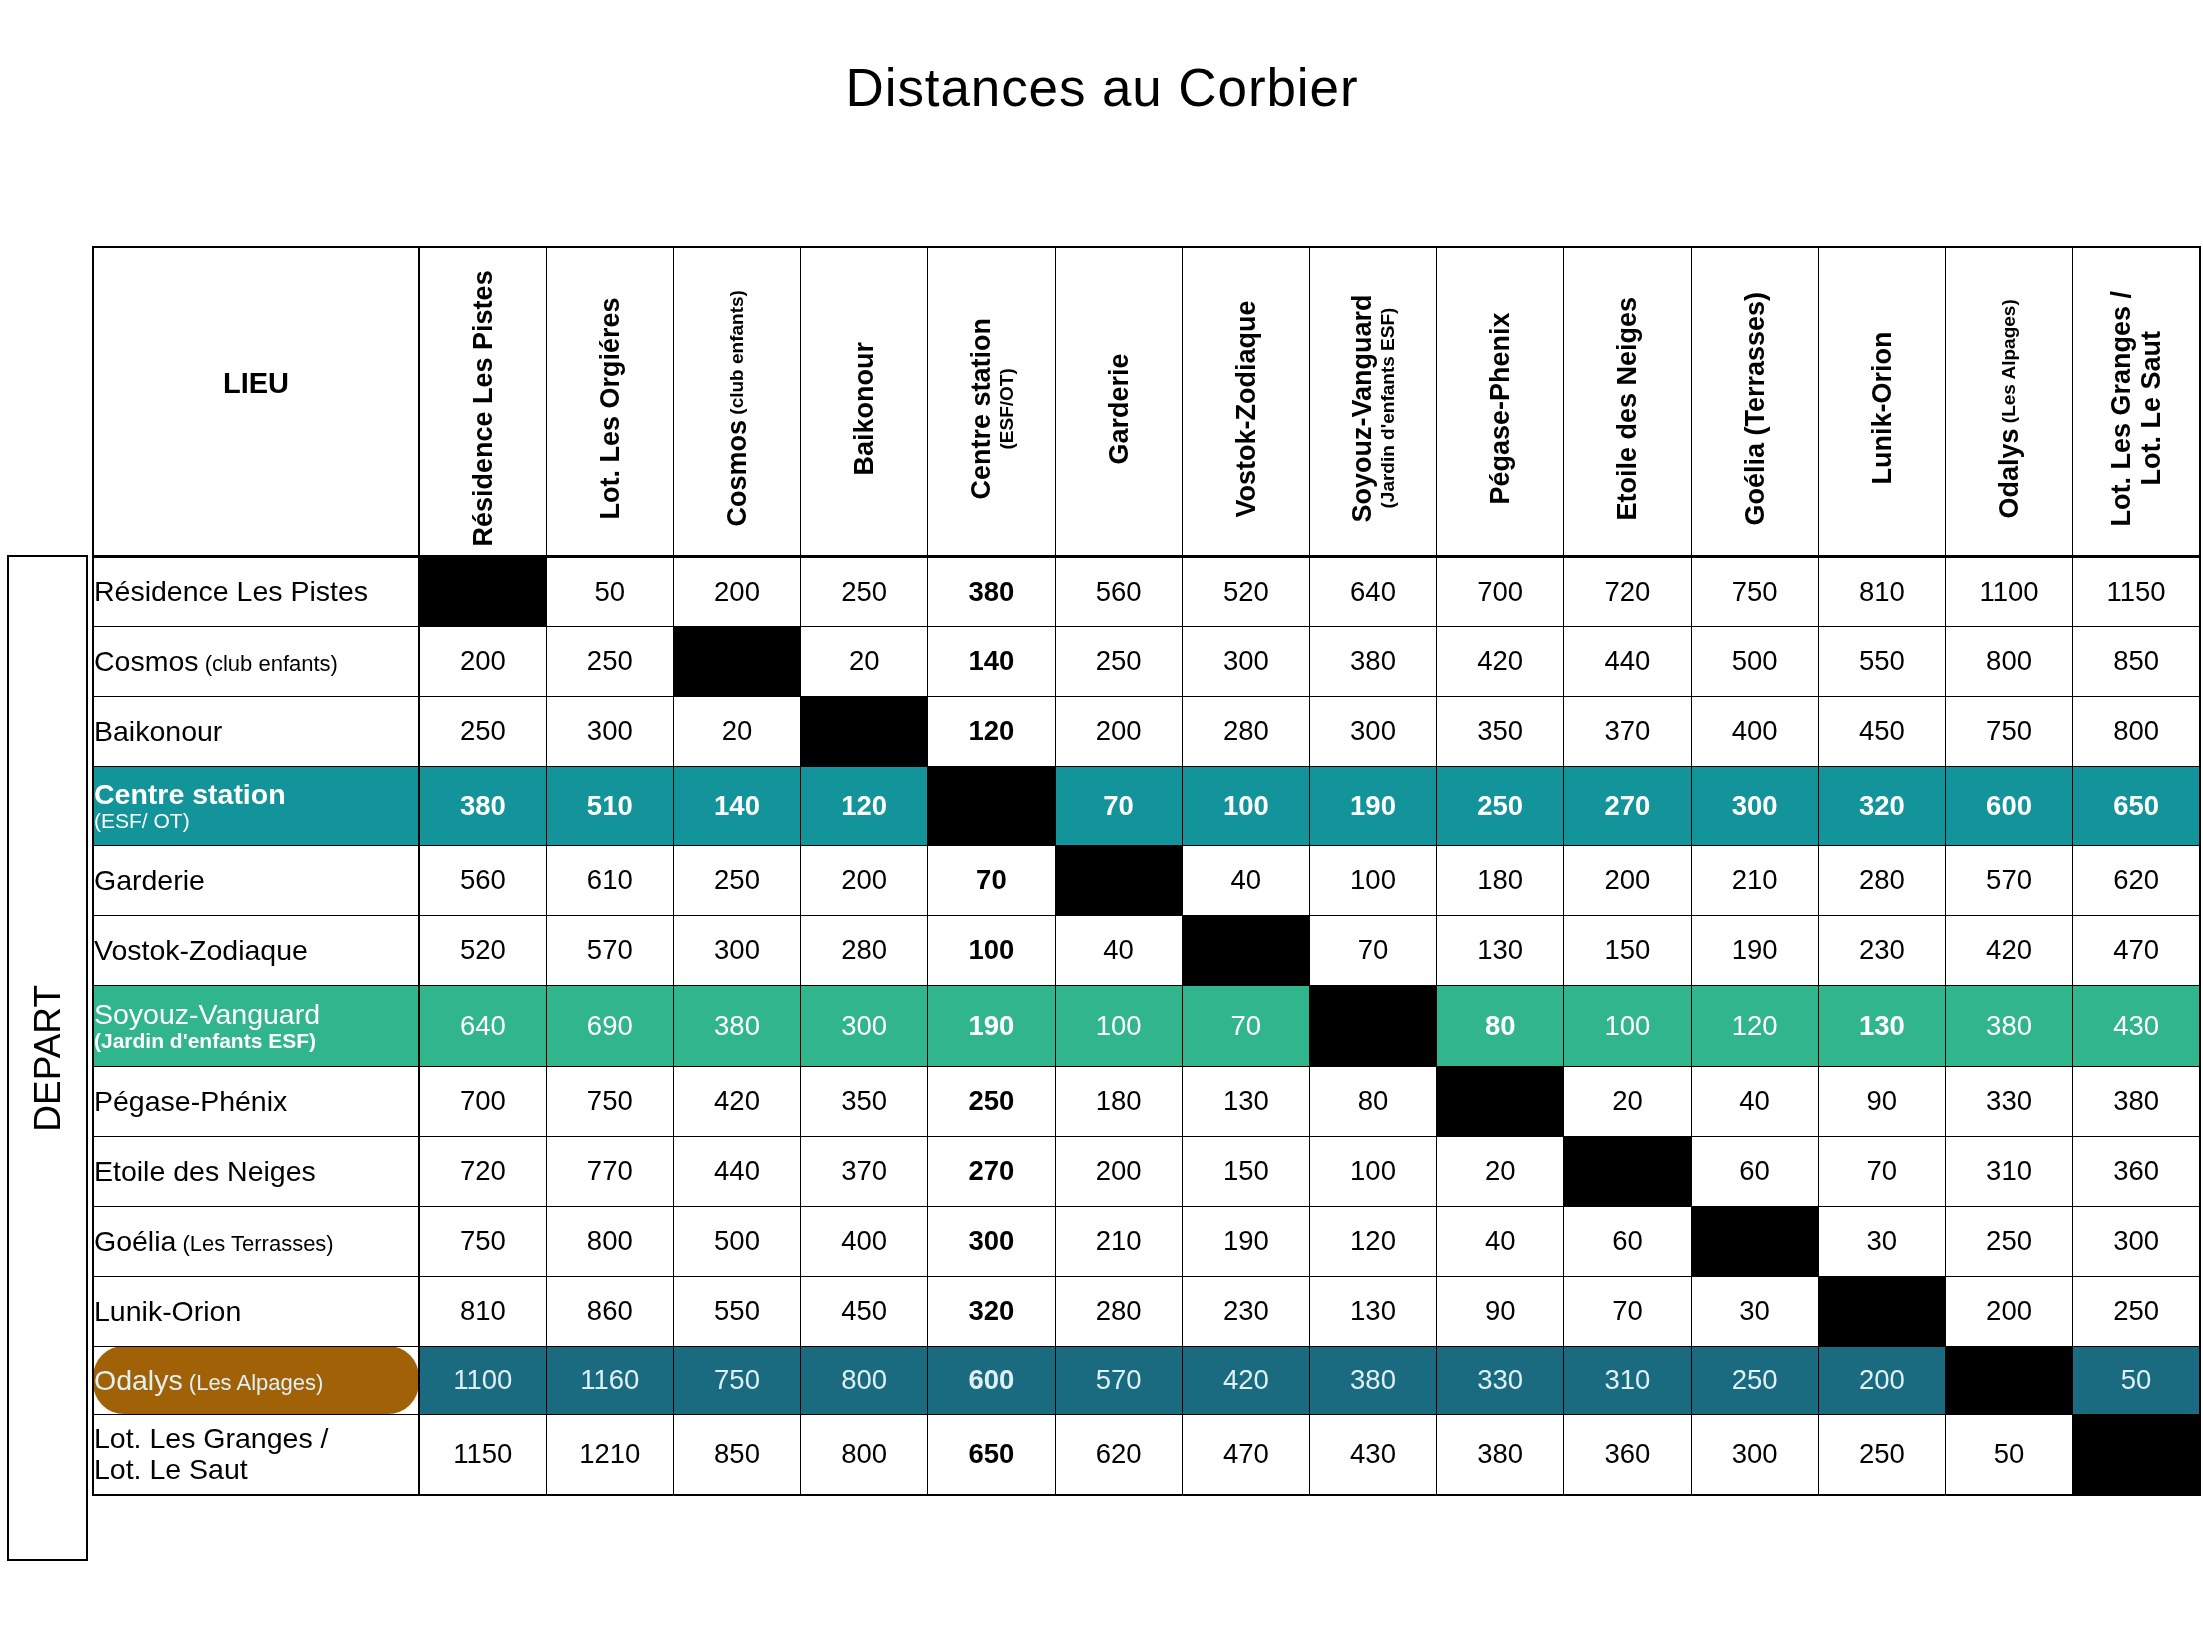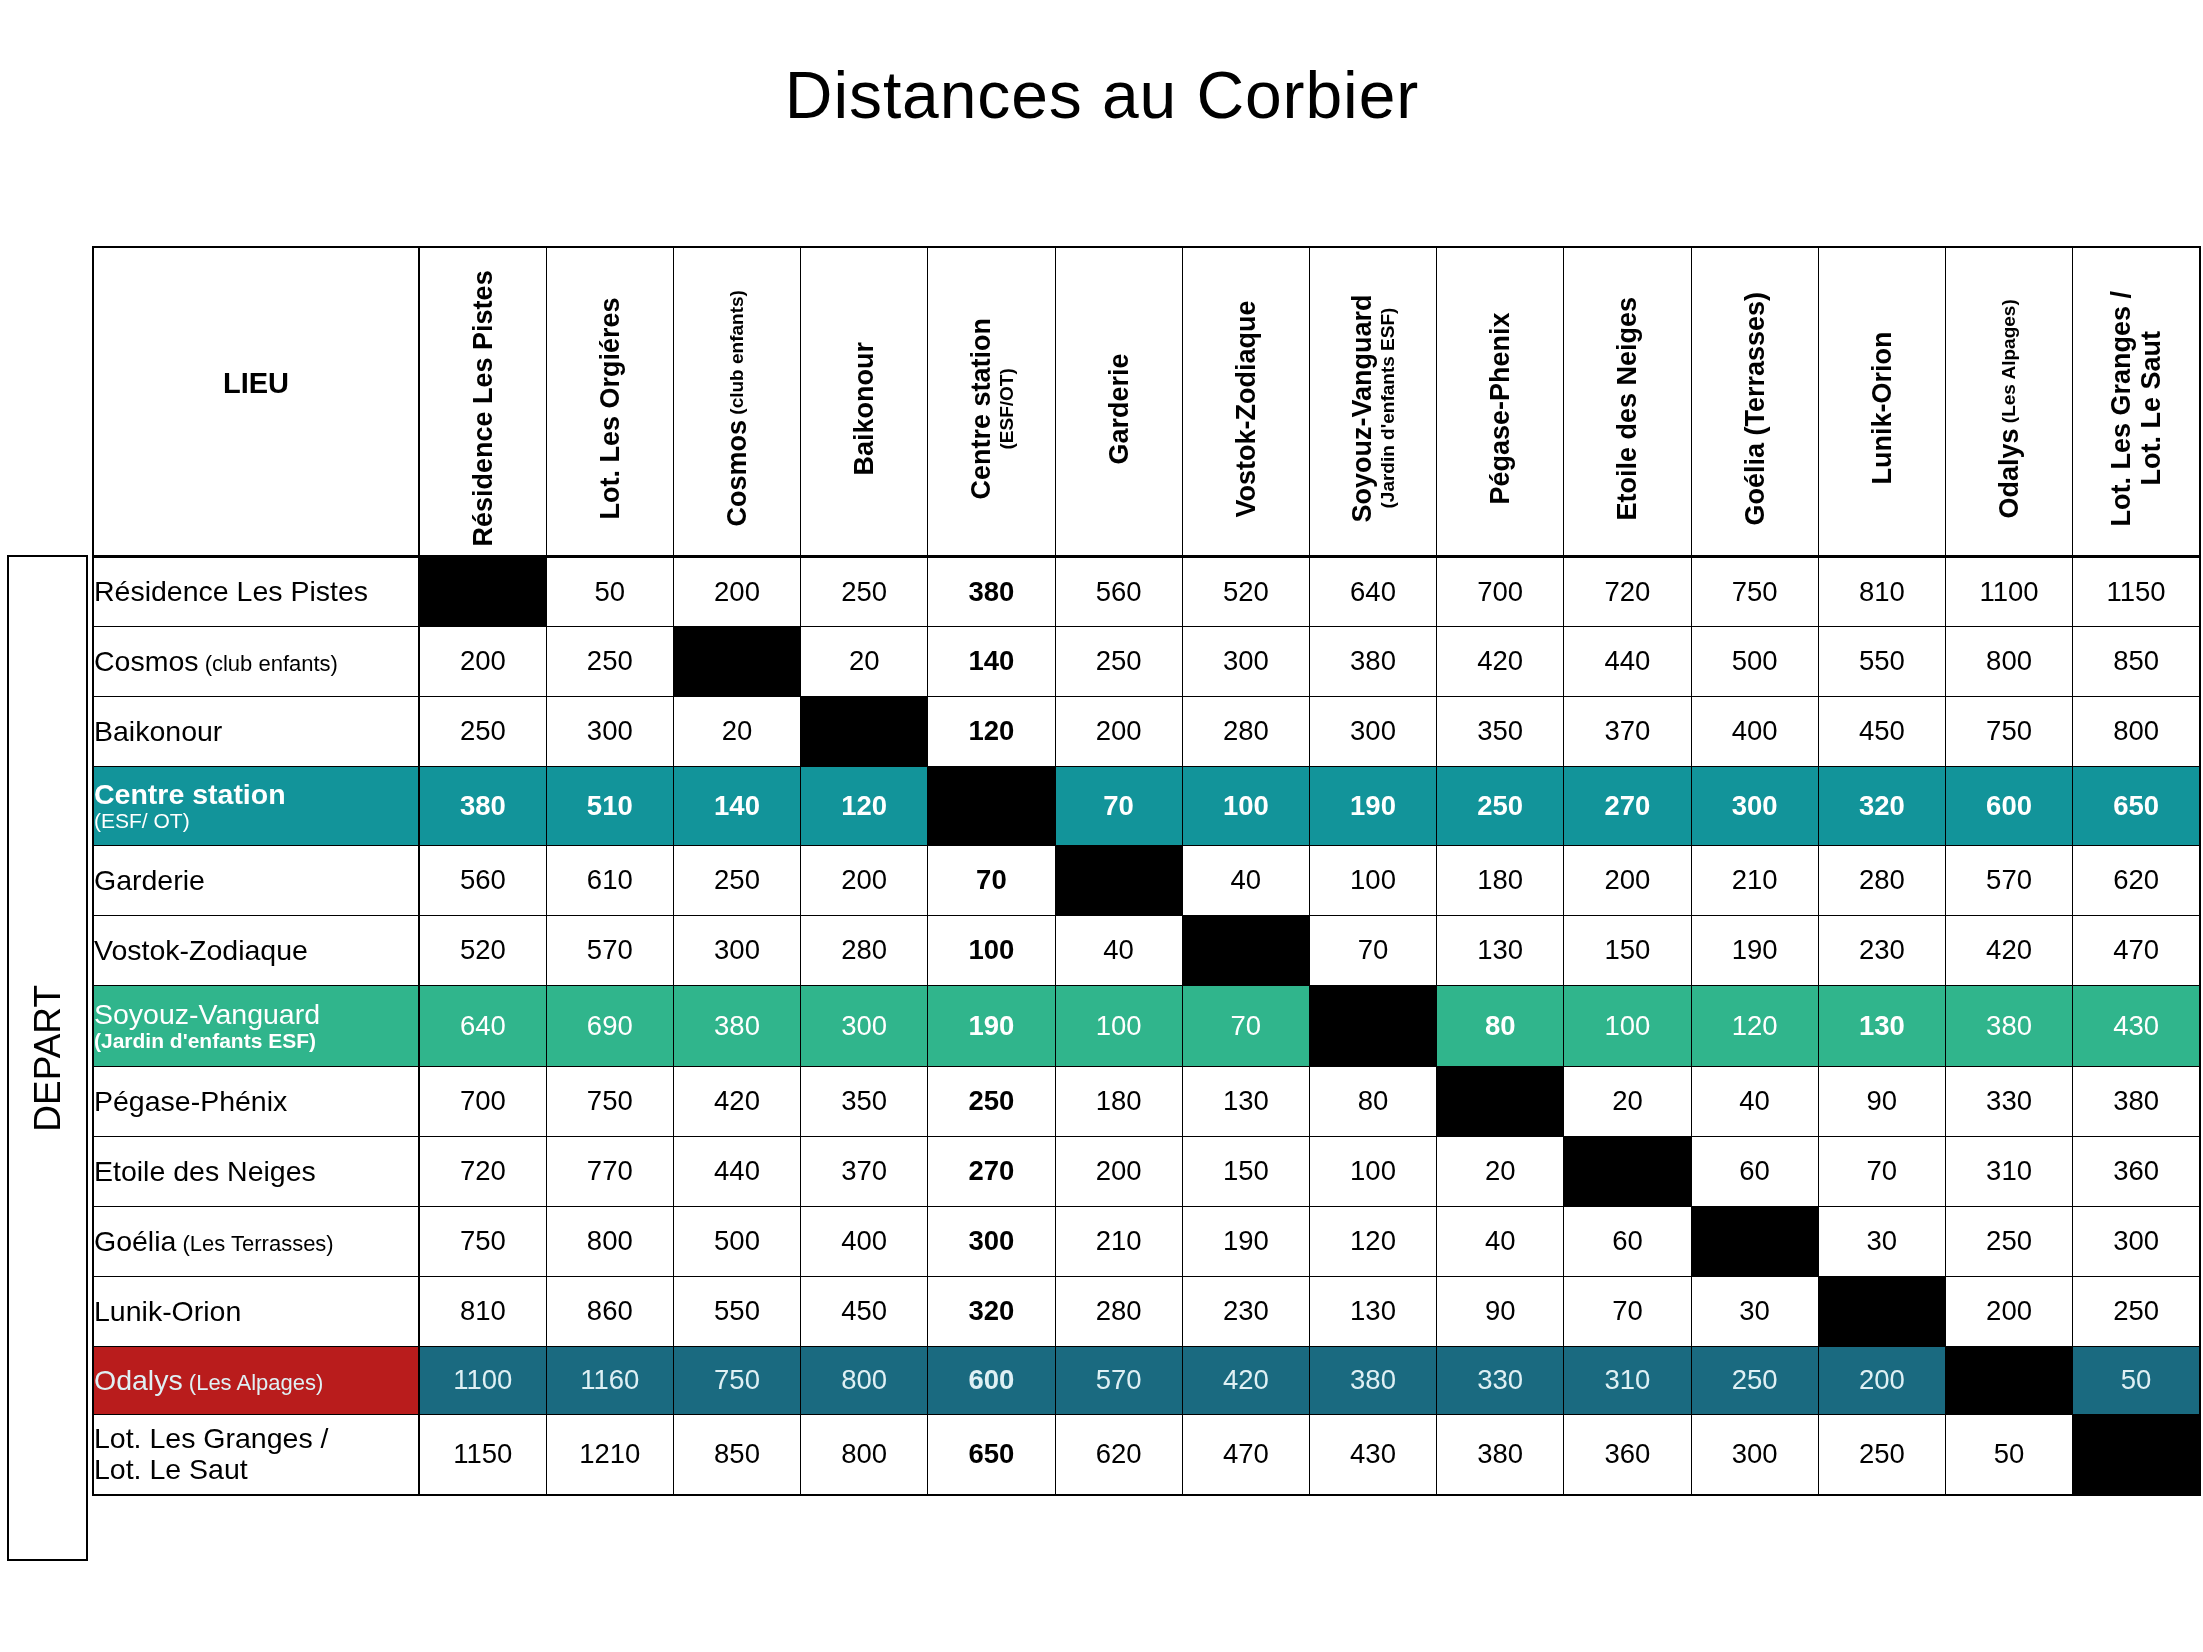--- a/index.html
+++ b/index.html
@@ -1,19 +1,19 @@
 <!DOCTYPE html>
 <html style="font-size:14.7px"><head>
 <meta charset="utf-8">
 <style>
   html,body{margin:0;padding:0;background:#fff;}
   .page{position:relative;width:2204px;height:1653px;background:#ffffff;
         font-family:"Liberation Sans",sans-serif;color:#000;overflow:hidden;}
   .title{position:absolute;left:0;top:57px;width:2204px;text-align:center;
-         font-size:66px;letter-spacing:0.9px;}
+         font-size:53px;letter-spacing:0.9px;}
   .arrivee-box{position:absolute;left:418px;top:185px;width:1783px;height:61px;
          border:3.7px solid #000;box-sizing:border-box;display:flex;align-items:center;justify-content:center;}
   .arrivee-box span{font-size:35px;}
   .depart-box{position:absolute;left:7.3px;top:555px;width:81px;height:1006px;
          border:2.8px solid #000;box-sizing:border-box;display:flex;align-items:center;justify-content:center;}
   .vert{writing-mode:vertical-rl;transform:rotate(180deg);white-space:nowrap;font-size:37px;}
   table.dist{position:absolute;left:92px;top:246px;width:2109px;
          border-collapse:collapse;table-layout:fixed;border:2.8px solid #000;}
   table.dist th,table.dist td{border:1.8px solid #000;box-sizing:border-box;padding:0;}
   table.dist thead th{vertical-align:bottom;border-bottom:3.7px solid #000;background:#fff;}
@@ -323,21 +323,21 @@
           <td class="num" style="background: rgb(255, 255, 255); color: rgb(0, 0, 0);">230</td>
           <td class="num" style="background: rgb(255, 255, 255); color: rgb(0, 0, 0);">130</td>
           <td class="num" style="background: rgb(255, 255, 255); color: rgb(0, 0, 0);">90</td>
           <td class="num" style="background: rgb(255, 255, 255); color: rgb(0, 0, 0);">70</td>
           <td class="num" style="background: rgb(255, 255, 255); color: rgb(0, 0, 0);">30</td>
           <td class="diag" style="background: rgb(0, 0, 0);"></td>
           <td class="num" style="background: rgb(255, 255, 255); color: rgb(0, 0, 0);">200</td>
           <td class="num" style="background: rgb(255, 255, 255); color: rgb(0, 0, 0);">250</td>
         </tr>
         <tr style="height: 68px;">
-          <td class="rowlabel" style="background: #b91c1c; color: rgb(223, 240, 244);"><span>Odalys</span><span class="lab-small"> (Les Alpages)</span></td>
+          <td class="rowlabel" style="background: #a16207; color: rgb(223, 240, 244); border-radius: 31px;"><span>Odalys</span><span class="lab-small"> (Les Alpages)</span></td>
           <td class="num" style="background: rgb(26, 106, 128); color: rgb(223, 240, 244);">1100</td>
           <td class="num" style="background: rgb(26, 106, 128); color: rgb(223, 240, 244);">1160</td>
           <td class="num" style="background: rgb(26, 106, 128); color: rgb(223, 240, 244);">750</td>
           <td class="num" style="background: rgb(26, 106, 128); color: rgb(223, 240, 244);">800</td>
           <td class="num" style="background: rgb(26, 106, 128); color: rgb(223, 240, 244); font-weight: bold;">600</td>
           <td class="num" style="background: rgb(26, 106, 128); color: rgb(223, 240, 244);">570</td>
           <td class="num" style="background: rgb(26, 106, 128); color: rgb(223, 240, 244);">420</td>
           <td class="num" style="background: rgb(26, 106, 128); color: rgb(223, 240, 244);">380</td>
           <td class="num" style="background: rgb(26, 106, 128); color: rgb(223, 240, 244);">330</td>
           <td class="num" style="background: rgb(26, 106, 128); color: rgb(223, 240, 244);">310</td>

